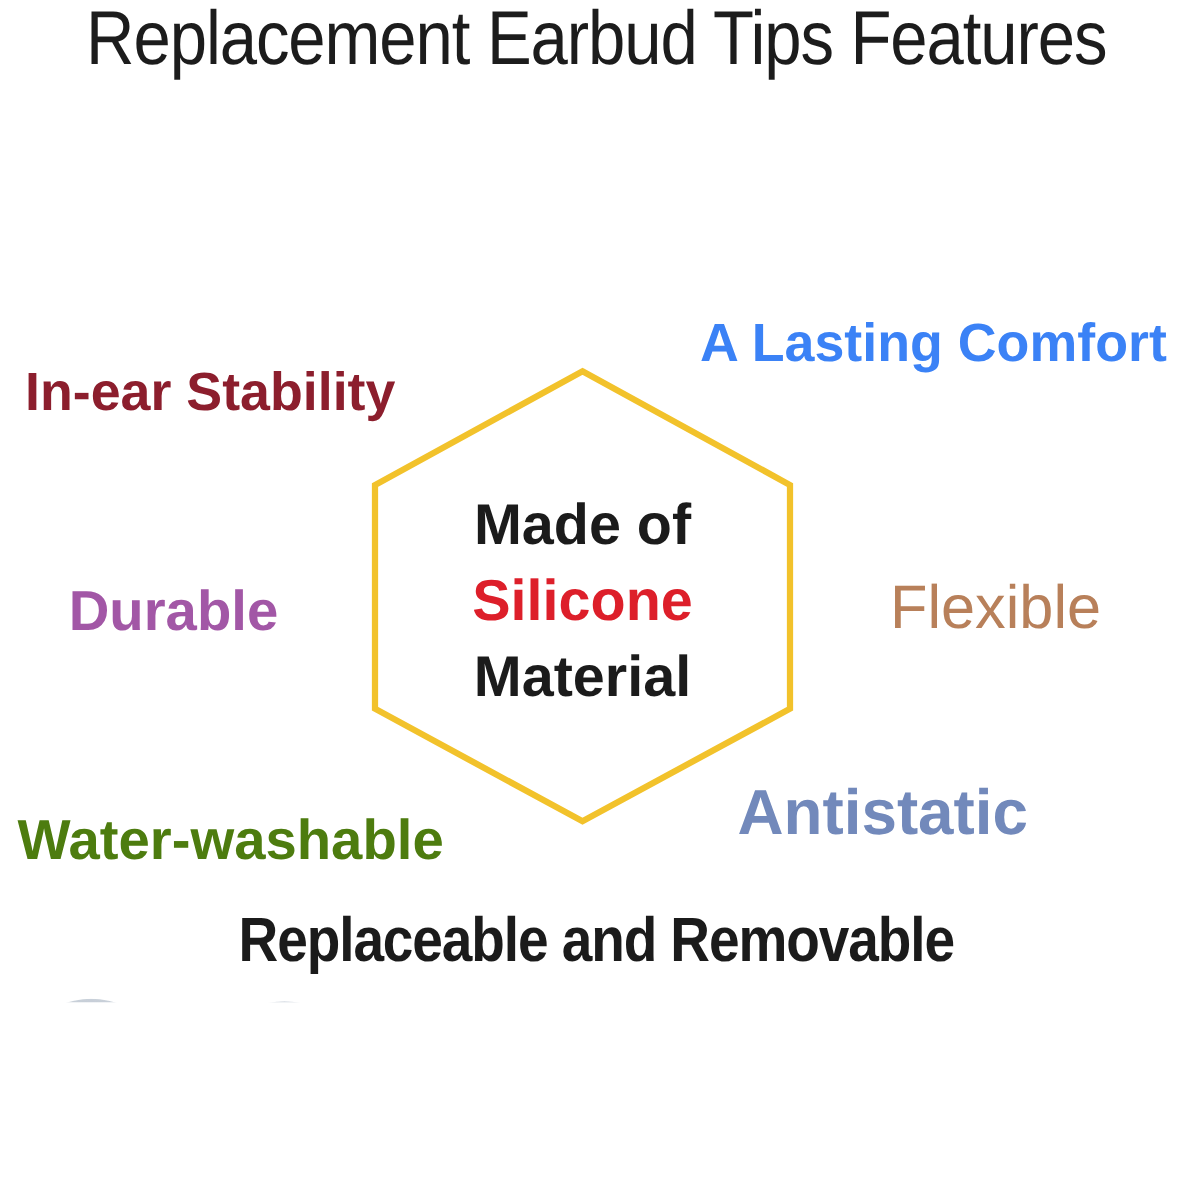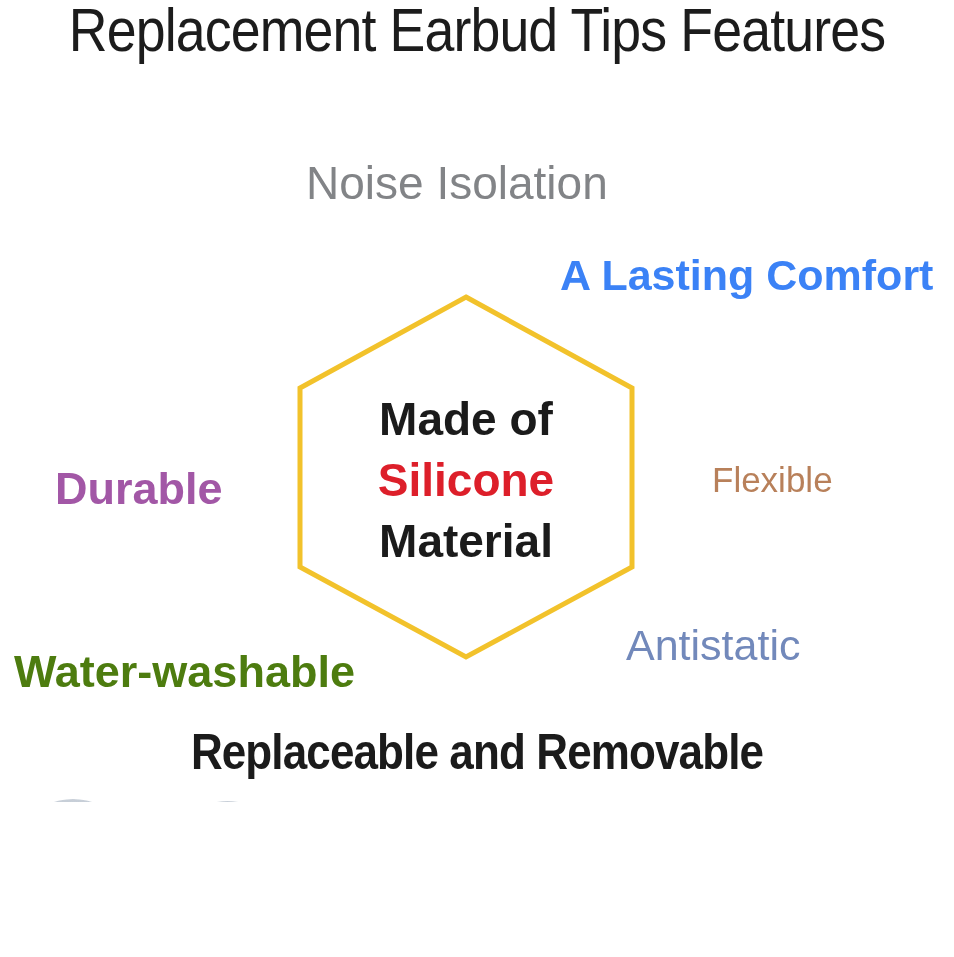--- a/index.html
+++ b/index.html
@@ -11,23 +11,23 @@
     position:absolute;left:0;top:0;width:954px;text-align:center;
     font-size:61px;font-weight:400;color:#1c1c1c;line-height:1;
     transform:scaleX(0.88);transform-origin:50% 0;letter-spacing:-1px;
     white-space:nowrap;
   }
   .feature{position:absolute;line-height:1;white-space:nowrap;}
   .f-noise      {left:306px;top:160px;font-size:46px;font-weight:400;color:#828487;}
   .f-comfort    {left:560px;top:254px;font-size:43px;font-weight:700;color:#28a44a;}
   .f-stability  {left:20px; top:293px;font-size:43px;font-weight:700;color:#8c1e2d;}
   .f-durable    {left:55px; top:466px;font-size:45px;font-weight:700;color:#a257a6;}
-  .f-flexible   {left:712px;top:462px;font-size:35px;font-weight:400;color:#b8805a;}
+  .f-flexible   {left:712px;top:462px;font-size:49px;font-weight:400;color:#b8805a;}
   .f-water      {left:14px; top:649px;font-size:45px;font-weight:700;color:#209bdf;}
-  .f-antistatic {left:626px;top:624px;font-size:43px;font-weight:400;color:#7289bb;}
+  .f-antistatic {left:590px;top:624px;font-size:51px;font-weight:700;color:#7289bb;}
   .f-replace{
     position:absolute;left:0;top:727px;width:954px;text-align:center;
     font-size:50px;font-weight:700;color:#1b1b1b;line-height:1;
     transform:scaleX(0.88);transform-origin:50% 0;letter-spacing:-1px;white-space:nowrap;
   }
   .hex-svg{position:absolute;left:0;top:0;pointer-events:none;}
   .hex-line{position:absolute;left:300px;width:332px;text-align:center;
     font-size:46px;font-weight:700;line-height:1;}
   .hex-l1{top:396px;color:#1b1b1b;}
   .hex-l2{top:457px;color:#dd1f2a;text-align:center;}
@@ -76,24 +76,24 @@
   .eb5 .ring{left:30%;transform:rotate(-6deg);}
   .eb6 .ring{left:28%;transform:rotate(-10deg);}
 </style>
 </head>
 <body>
 
 <div class="canvas">
 
   <div class="title">Replacement Earbud Tips Features</div>
 
-  <div class="feature f-noise" style="color: rgb(130, 132, 135);">Noise Isolation</div>
 
   <div class="feature f-comfort" style="color: #3b82f6;">A Lasting Comfort</div>
 
+  <div class="feature f-stability" style="color: rgb(140, 30, 45);">In-ear Stability</div>
 
   <div class="feature f-durable" style="color: rgb(162, 87, 166);">Durable</div>
 
   <div class="feature f-flexible" style="color: rgb(184, 128, 90);">Flexible</div>
 
   <div class="feature f-water" style="color: #4d7c0f;">Water-washable</div>
 
   <div class="feature f-antistatic" style="color: rgb(114, 137, 187);">Antistatic</div>
 
   <div class="f-replace" style="color: rgb(27, 27, 27);">Replaceable and Removable</div>

